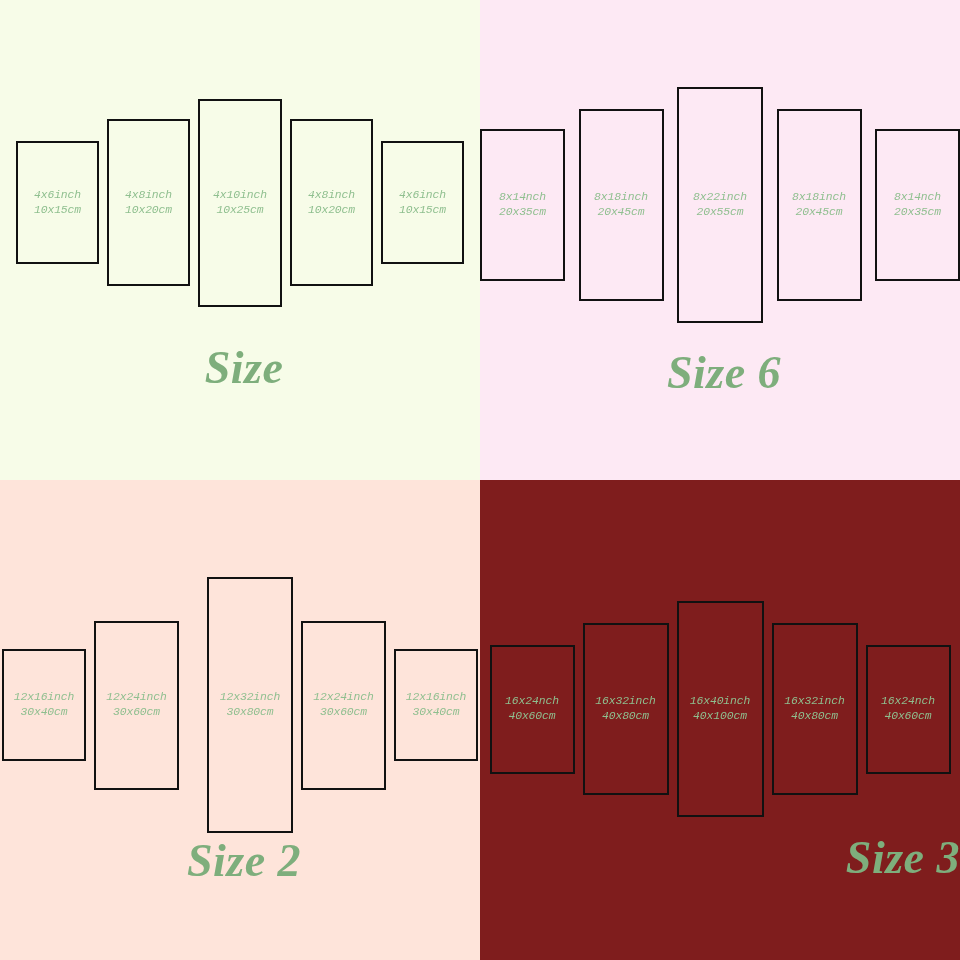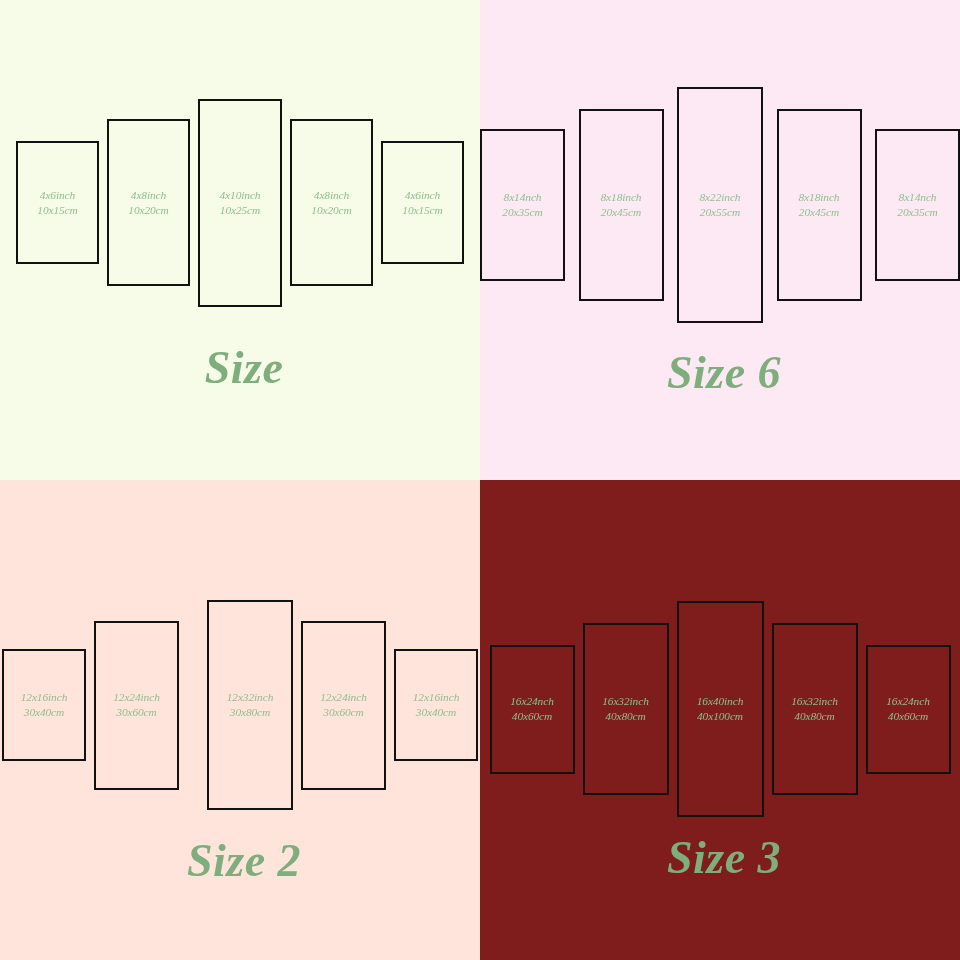--- a/index.html
+++ b/index.html
@@ -35,21 +35,21 @@
     position:relative;
     box-sizing:border-box;
     border:2.4px solid #111111;
     background:transparent;
     display:flex;
     flex-direction:column;
     align-items:center;
     justify-content:center;
   }
   .panel-label{
-    font-family:Liberation Serif, serif;
+    font-family:Liberation Mono, monospace;
     font-style:italic;
     font-size:11.4px;
     line-height:1.28;
     color:#8FBF8F;
     text-align:center;
     white-space:nowrap;
     letter-spacing:-0.1px;
   }
   .panel-label .ln2{display:block;}
 
@@ -117,21 +117,21 @@
       <div class="heading" style="top: 350px;">Size 6</div>
     </div>
     <div class="quadrant q-bl" style="background: rgb(254, 228, 218);">
       <div class="cluster" style="top: 108px; height: 234px;">
         <div class="panel" style="width: 84px; height: 112px;">
           <div class="panel-label"><span>12x16inch</span><span class="ln2">30x40cm</span></div>
         </div>
         <div class="panel" style="width: 85px; height: 169px;">
           <div class="panel-label"><span>12x24inch</span><span class="ln2">30x60cm</span></div>
         </div>
-        <div class="panel" style="width: 86px; height: 210px; margin-left: 20px;">
+        <div class="panel" style="width: 86px; height: 256px; margin-left: 20px;">
           <div class="panel-label"><span>12x32inch</span><span class="ln2">30x80cm</span></div>
         </div>
         <div class="panel" style="width: 85px; height: 169px;">
           <div class="panel-label"><span>12x24inch</span><span class="ln2">30x60cm</span></div>
         </div>
         <div class="panel" style="width: 84px; height: 112px;">
           <div class="panel-label"><span>12x16inch</span><span class="ln2">30x40cm</span></div>
         </div>
       </div>
       <div class="heading" style="top: 358px;">Size 2</div>
@@ -147,15 +147,15 @@
         <div class="panel" style="width: 87px; height: 216px;">
           <div class="panel-label"><span>16x40inch</span><span class="ln2">40x100cm</span></div>
         </div>
         <div class="panel" style="width: 86px; height: 172px;">
           <div class="panel-label"><span>16x32inch</span><span class="ln2">40x80cm</span></div>
         </div>
         <div class="panel" style="width: 85px; height: 129px;">
           <div class="panel-label"><span>16x24nch</span><span class="ln2">40x60cm</span></div>
         </div>
       </div>
-      <div class="heading" style="top: 355px;">Size 3</div>
+      <div class="heading" style="top: 355px; text-align: right;">Size 3</div>
     </div>
   </div>
 
 </body></html>

